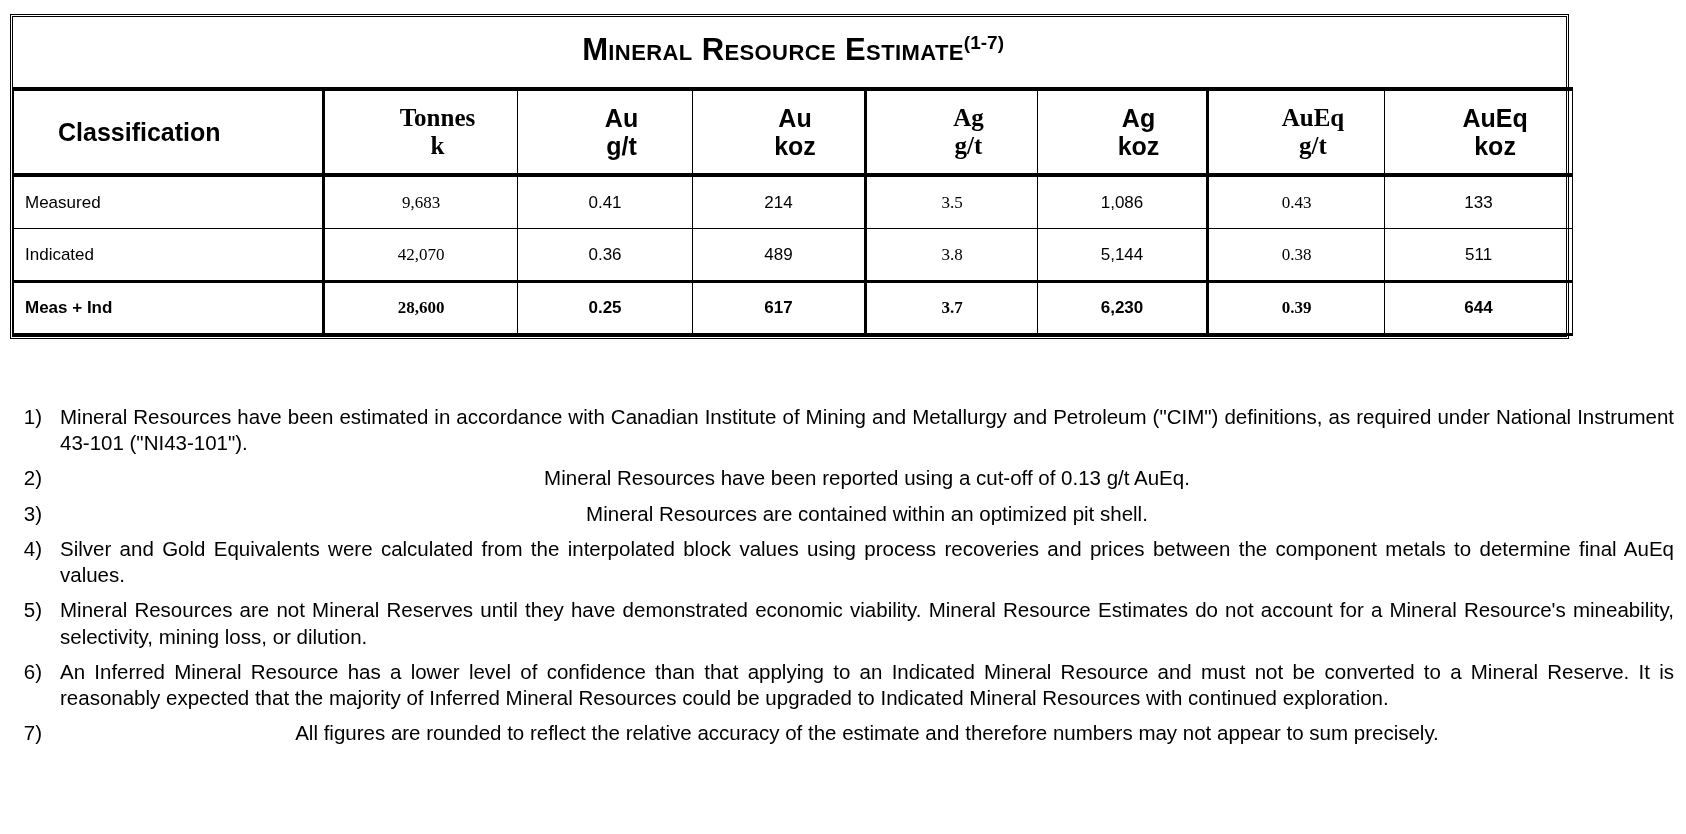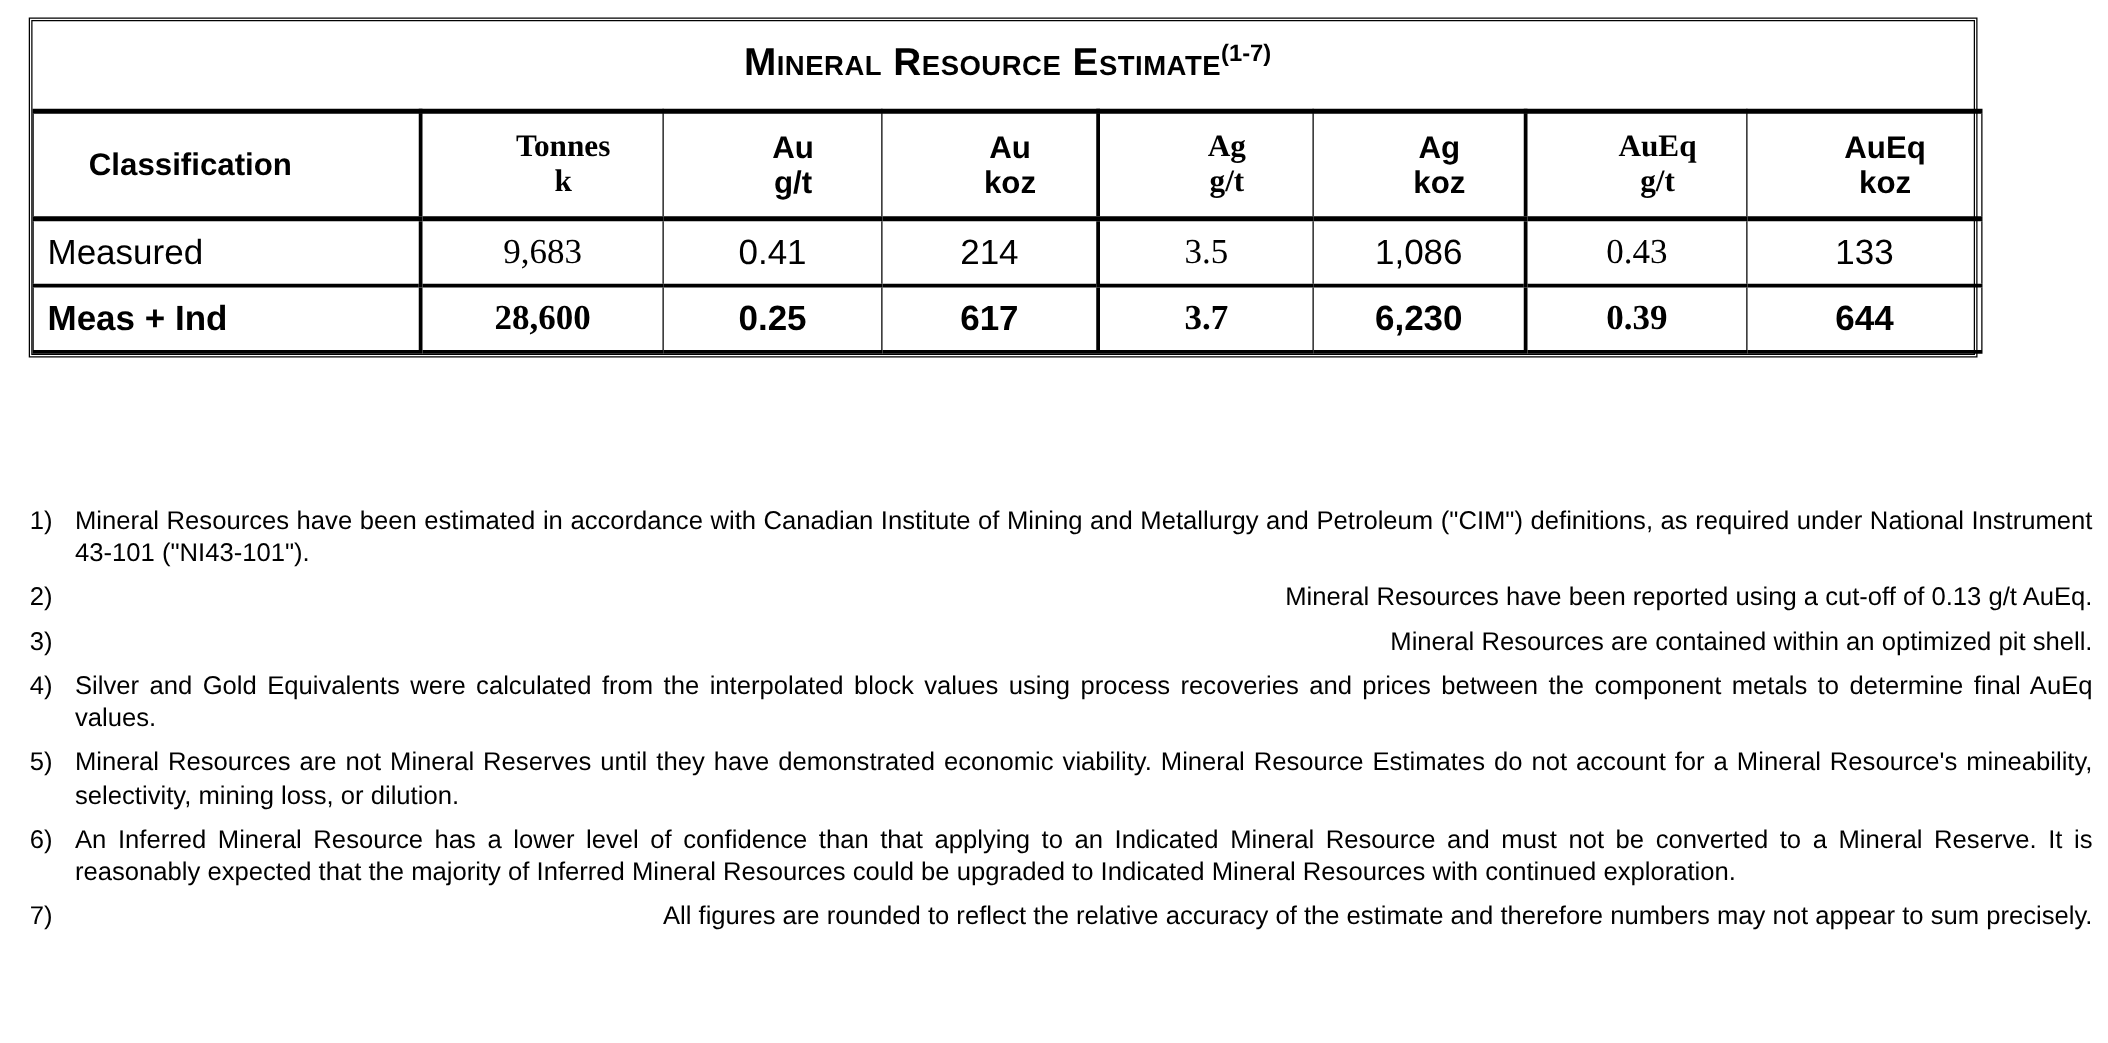--- a/index.html
+++ b/index.html
@@ -18,21 +18,21 @@
   .page {
     position: relative;
     width: 1686px;
     height: 834px;
     box-sizing: border-box;
   }
 
   
   .table-outer {
     position: absolute;
-    left: 23px;
+    left: 10px;
     top: 14px;
     width: 1559px;
     border: 3px double #000000;
     box-sizing: border-box;
     background: #ffffff;
   }
 
   table.mre {
     width: 100%;
     border-collapse: collapse;
@@ -81,21 +81,21 @@
   }
   .hdr td.hdr-class {
     text-align: left;
     padding-left: 11px !important;
   }
   .hdr .l1, .hdr .l2 { display: block; margin-left: 33px; }
 
   
   .data td {
     height: 53px;
-    font-size: 28px;
+    font-size: 17px;
     text-align: center;
     line-height: 1;
   }
   .data td.cls {
     text-align: left;
     padding-left: 11px !important;
   }
   tr.total td {
     font-weight: bold;
     border-top: 3.5px solid #000000 !important;
@@ -123,21 +123,21 @@
     flex: 0 0 46px;
     text-align: right;
     padding-right: 18px;
     box-sizing: border-box;
   }
   .note-body {
     flex: 1 1 auto;
     text-align: justify;
     text-justify: inter-word;
   }
-  .note-body.nojust { text-align: right; }
+  .note-body.nojust { text-align: center; }
 </style>
 </head>
 <body>
 
 <div class="page">
 
   <div class="table-outer">
     <table class="mre">
       <colgroup>
         <col style="width:310px">
@@ -195,20 +195,30 @@
           <td class="cls">Measured</td>
           <td class="vsep-strong">9,683</td>
           <td>0.41</td>
           <td>214</td>
           <td class="vsep-strong">3.5</td>
           <td>1,086</td>
           <td class="vsep-strong">0.43</td>
           <td>133</td>
         </tr>
 
+        <tr class="data">
+          <td class="cls">Indicated</td>
+          <td class="vsep-strong">42,070</td>
+          <td>0.36</td>
+          <td>489</td>
+          <td class="vsep-strong">3.8</td>
+          <td>5,144</td>
+          <td class="vsep-strong">0.38</td>
+          <td>511</td>
+        </tr>
 
         <tr class="data total">
           <td class="cls">Meas + Ind</td>
           <td class="vsep-strong">28,600</td>
           <td>0.25</td>
           <td>617</td>
           <td class="vsep-strong">3.7</td>
           <td>6,230</td>
           <td class="vsep-strong">0.39</td>
           <td>644</td>

